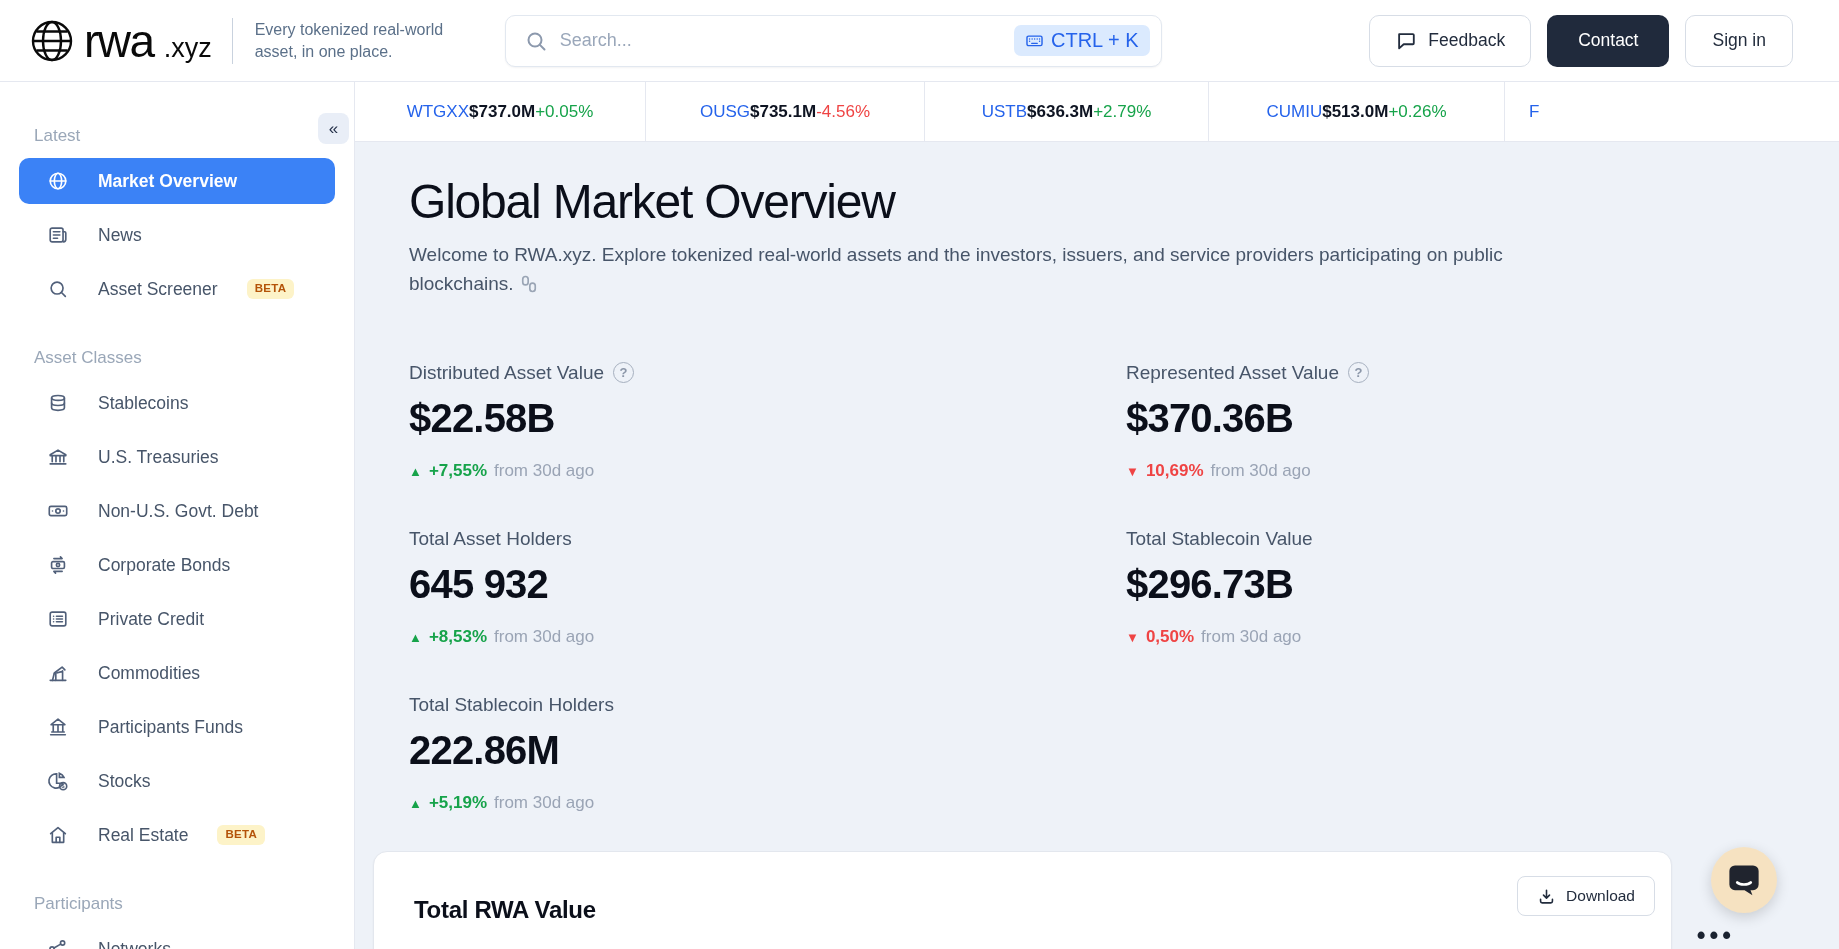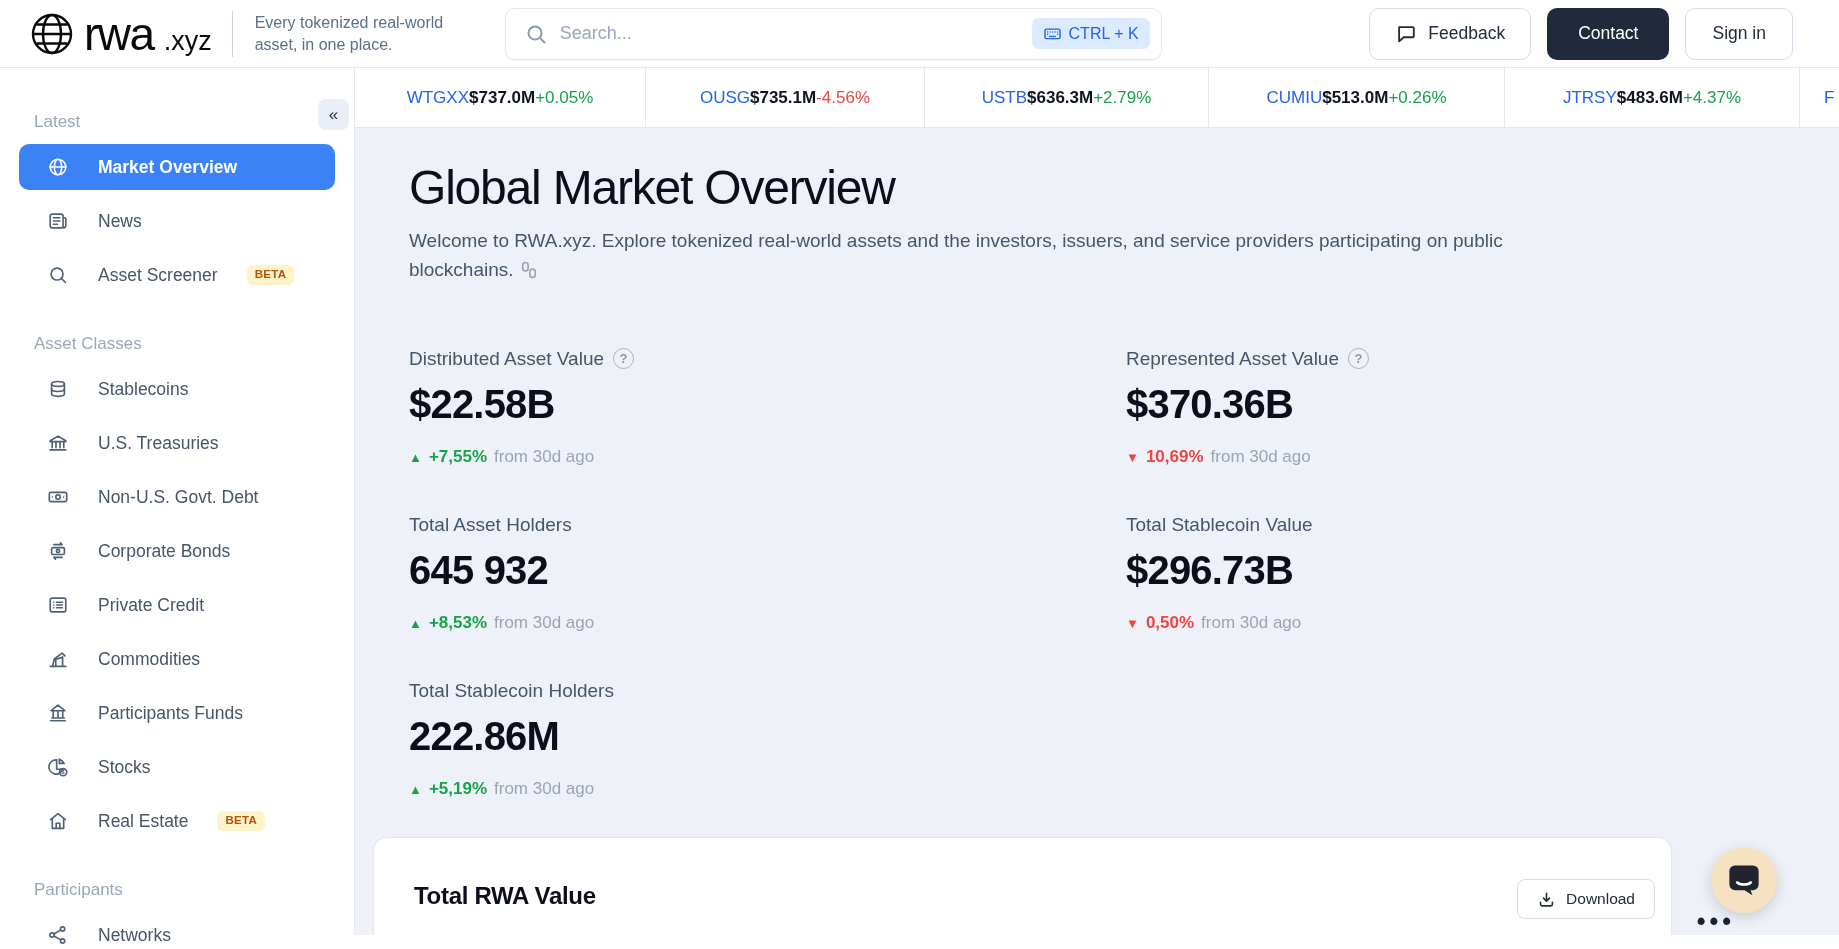--- a/index.html
+++ b/index.html
@@ -8,31 +8,31 @@
     --sidebar-text:#475569; --muted:#94a3b8; --heading:#0b0f1a;
     --body-bg:#eef2f8; --line:#e5e8f0;
   }
   *{margin:0;padding:0;box-sizing:border-box;}
   html,body{width:1839px;height:949px;overflow:hidden;}
   body{font-family:"Liberation Sans","DejaVu Sans",sans-serif;background:#fff;color:var(--heading);}
   svg{display:block;}
   .icon{flex:0 0 auto;}
 
   
-  header{height:68px;display:flex;align-items:center;padding:0 46px 0 30px;border-bottom:1px solid var(--line);background:#fff;position:relative;z-index:5;}
+  header{height:82px;display:flex;align-items:center;padding:0 46px 0 30px;border-bottom:1px solid var(--line);background:#fff;position:relative;z-index:5;}
   .logo{display:flex;align-items:baseline;gap:10px;cursor:pointer;}
   .logo .globe{align-self:center;}
   .logo-name{font-size:46px;font-weight:500;letter-spacing:-1.5px;color:#0a0a0a;}
   .logo-tld{font-size:27px;font-weight:500;color:#0a0a0a;}
   .hdr-divider{width:1px;height:46px;background:#c9d2de;margin:0 22px 0 20px;}
   .tagline{width:218px;font-size:16px;line-height:1.35;color:#5b7089;}
   .search{margin-left:32px;width:657px;height:52px;border:1px solid #e2e8f0;border-radius:10px;display:flex;align-items:center;padding:0 11px 0 18px;gap:12px;background:#fff;box-shadow:0 1px 2px rgba(16,24,40,.05);}
   .search input{flex:1;border:none;outline:none;font-size:18px;color:#0b0f1a;font-family:inherit;background:transparent;}
   .search input::placeholder{color:#9aa7ba;}
-  .kbd-badge{display:flex;align-items:center;gap:7px;background:#dbeafe;color:var(--link-blue);border-radius:7px;height:31px;padding:0 11px;font-size:16px;font-weight:500;white-space:nowrap;}
+  .kbd-badge{display:flex;align-items:center;gap:7px;background:#dbeafe;color:var(--link-blue);border-radius:7px;height:31px;padding:0 11px;font-size:20px;font-weight:500;white-space:nowrap;}
   .hdr-actions{margin-left:auto;display:flex;align-items:center;gap:16px;}
   .btn{height:52px;display:flex;align-items:center;justify-content:center;gap:11px;border-radius:10px;font-size:17.5px;font-family:inherit;cursor:pointer;background:#fff;border:1px solid #d7dde6;color:#222c3d;font-weight:500;}
   .btn-feedback{padding:0 25px;}
   .btn-contact{padding:0 31px;background:var(--dark-button);border:none;color:#fff;}
   .btn-signin{padding:0 26px;}
 
   
   .app-body{display:flex;height:867px;}
 
   
@@ -66,21 +66,21 @@
   .stat-label-row{display:flex;gap:9px;font-size:19px;color:#475569;}
   .help{width:21px;height:21px;border:1.5px solid #a6b0bf;border-radius:50%;color:#8b96a8;font-size:13px;font-weight:700;display:inline-flex;align-items:center;justify-content:center;cursor:pointer;}
   .stat-value{margin-top:12px;font-size:40px;font-weight:700;letter-spacing:-.8px;color:var(--heading);}
   .stat-change{margin-top:20px;font-size:17px;display:flex;align-items:center;gap:7px;}
   .tri{font-size:13px;} .tri.up,.pct.up{color:var(--positive);} .tri.down,.pct.down{color:var(--negative);}
   .pct{font-weight:700;}
   .period{color:#9aa4b5;}
 
   .chart-card{margin-top:38px;width:1299px;height:170px;background:#fff;border:1px solid #e3e7ee;border-radius:14px 14px 0 0;box-shadow:0 1px 2px rgba(16,24,40,.05);position:relative;padding:44px 40px 0;}
   .chart-card h2{font-size:24px;font-weight:700;letter-spacing:-.3px;color:var(--heading);}
-  .btn-download{position:absolute;top:41px;right:16px;height:40px;padding:0 19px;display:flex;align-items:center;gap:10px;background:#fff;border:1px solid #d7dde6;border-radius:8px;font-size:15.5px;font-weight:500;color:#222c3d;font-family:inherit;cursor:pointer;}
+  .btn-download{position:absolute;top:24px;right:16px;height:40px;padding:0 19px;display:flex;align-items:center;gap:10px;background:#fff;border:1px solid #d7dde6;border-radius:8px;font-size:15.5px;font-weight:500;color:#222c3d;font-family:inherit;cursor:pointer;}
   .more-dots{position:absolute;right:104px;bottom:1px;font-size:25px;font-weight:700;letter-spacing:4px;color:#1a2230;cursor:pointer;line-height:1;}
 
   .chat-fab{position:fixed;top:847px;right:62px;width:66px;height:66px;border-radius:50%;background:#f6e2c1;display:flex;align-items:center;justify-content:center;box-shadow:0 4px 14px rgba(0,0,0,.16);cursor:pointer;z-index:10;}
 </style>
 </head>
 <body>
 
 <header>
   <div class="logo">
     <span class="globe icon">
@@ -305,25 +305,20 @@
       <div class="tcell w2">
         <span class="tsym">USTB</span>
         <span class="tval">$636.3M</span>
         <span class="tchg up">+2.79%</span>
       </div>
       <div class="tcell w3">
         <span class="tsym">CUMIU</span>
         <span class="tval">$513.0M</span>
         <span class="tchg up">+0.26%</span>
       </div>
-      <div class="tcell w4">
-        <span class="tsym">JTRSY</span>
-        <span class="tval">$483.6M</span>
-        <span class="tchg up">+4.37%</span>
-      </div>
       <div class="tcell wlast">
         <span class="tsym">F</span>
       </div>
     </div>
 
     <main>
       <div class="inner">
         <h1>Global Market Overview</h1>
         <p class="intro"><span>Welcome to RWA.xyz. Explore tokenized real-world assets and the investors, issuers, and service providers participating on public blockchains.</span><span class="chain icon"><svg width="20" height="20" viewBox="0 0 24 24" fill="none" stroke="currentColor" stroke-width="2">
                 <rect x="4.5" y="3" width="6.5" height="10" rx="3.2"></rect>

